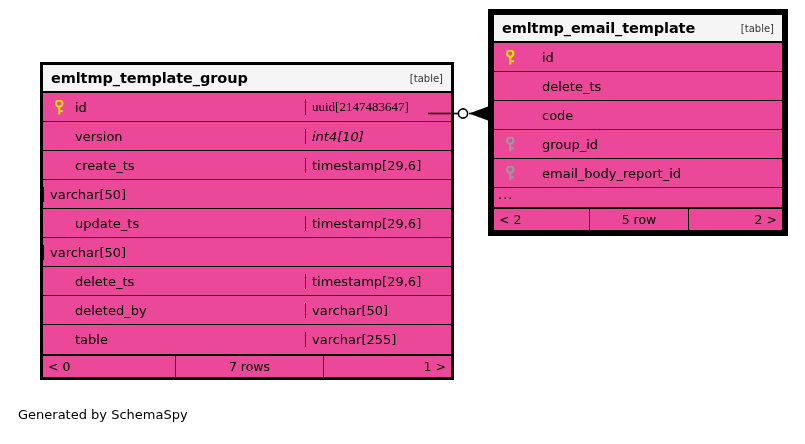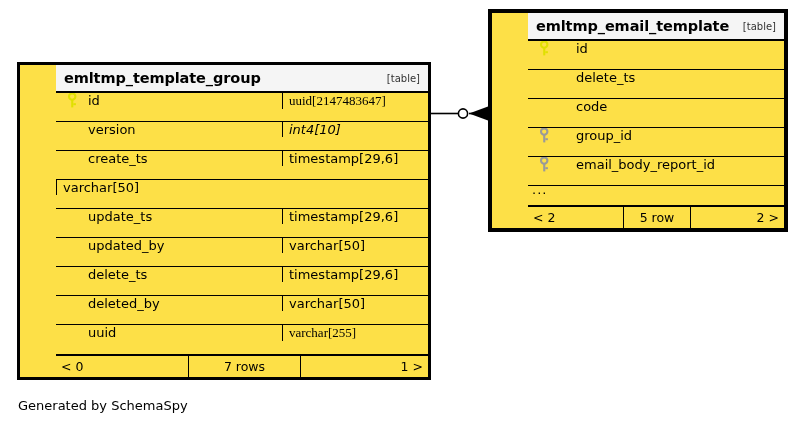--- a/index.html
+++ b/index.html
@@ -17,27 +17,27 @@
   }
 
   .canvas {
     position: absolute;
     inset: 0;
   }
 
   
   .entity {
     position: absolute;
-    background: #fde047;
-    box-sizing: border-box;
-    border: 4px solid #000000;
-    padding-left: 36px;
+    background: #ec4899;
+    box-sizing: border-box;
+    border: 6px solid #000000;
   }
   .entity.focused {
     border-width: 3px;
+    margin-left: 23px;
   }
 
   .entity-header {
     background: #f5f5f5;
     border-bottom: 2px solid #000000;
     display: flex;
     align-items: center;
     justify-content: space-between;
     padding: 0 8px;
     box-sizing: border-box;
@@ -57,21 +57,21 @@
     padding-left: 10px;
   }
 
   .entity-rows {
     display: flex;
     flex-direction: column;
   }
 
   .row {
     display: flex;
-    align-items: flex-start;
+    align-items: center;
     border-bottom: 1px solid #000000;
     box-sizing: border-box;
     height: 29px;
   }
   .row:last-child {
     border-bottom: none;
   }
 
   .cell-name {
     display: flex;
@@ -218,24 +218,20 @@
 
       <div class="row">
         <div class="cell-name">
           <span class="keyslot"></span>
           <span class="colname">update_ts</span>
         </div>
         <div class="cell-type" style="flex:0 0 146px;">timestamp[29,6]</div>
       </div>
 
       <div class="row">
-        <div class="cell-name">
-          <span class="keyslot"></span>
-          <span class="colname">updated_by</span>
-        </div>
         <div class="cell-type" style="flex:0 0 146px;">varchar[50]</div>
       </div>
 
       <div class="row">
         <div class="cell-name">
           <span class="keyslot"></span>
           <span class="colname">delete_ts</span>
         </div>
         <div class="cell-type" style="flex:0 0 146px;">timestamp[29,6]</div>
       </div>
@@ -244,23 +240,23 @@
         <div class="cell-name">
           <span class="keyslot"></span>
           <span class="colname">deleted_by</span>
         </div>
         <div class="cell-type" style="flex:0 0 146px;">varchar[50]</div>
       </div>
 
       <div class="row">
         <div class="cell-name">
           <span class="keyslot"></span>
-          <span class="colname">uuid</span>
-        </div>
-        <div class="cell-type" style="flex:0 0 146px;font-family:Liberation Serif, serif;">varchar[255]</div>
+          <span class="colname">table</span>
+        </div>
+        <div class="cell-type" style="flex:0 0 146px;">varchar[255]</div>
       </div>
 
     </div>
 
     <div class="entity-footer">
       <div class="foot-cell foot-prev" style="flex:0 0 133px;">&lt; 0</div>
       <div class="foot-cell foot-mid">7 rows</div>
       <div class="foot-cell foot-next" style="flex:0 0 127px;">1 &gt;</div>
     </div>
   </div>
@@ -345,15 +341,15 @@
   <svg class="connector" style="left:428px; top:100px;" width="64" height="28" viewBox="0 0 64 28">
 
     <line x1="0" y1="13.5" x2="30" y2="13.5" stroke="#000000" stroke-width="1.6"></line>
 
     <circle cx="35" cy="13.5" r="4.6" fill="#ffffff" stroke="#000000" stroke-width="1.6"></circle>
 
     <polygon points="60,6.5 60,20.5 41,13.5" fill="#000000"></polygon>
     <line x1="41" y1="13.5" x2="60" y2="13.5" stroke="#000000" stroke-width="1.6"></line>
   </svg>
 
-  <div class="caption" style="left:18px; top:398px;">Generated by SchemaSpy</div>
+  <div class="caption" style="left:18px; top:407px;">Generated by SchemaSpy</div>
 
 </div>
 
 </body></html>

